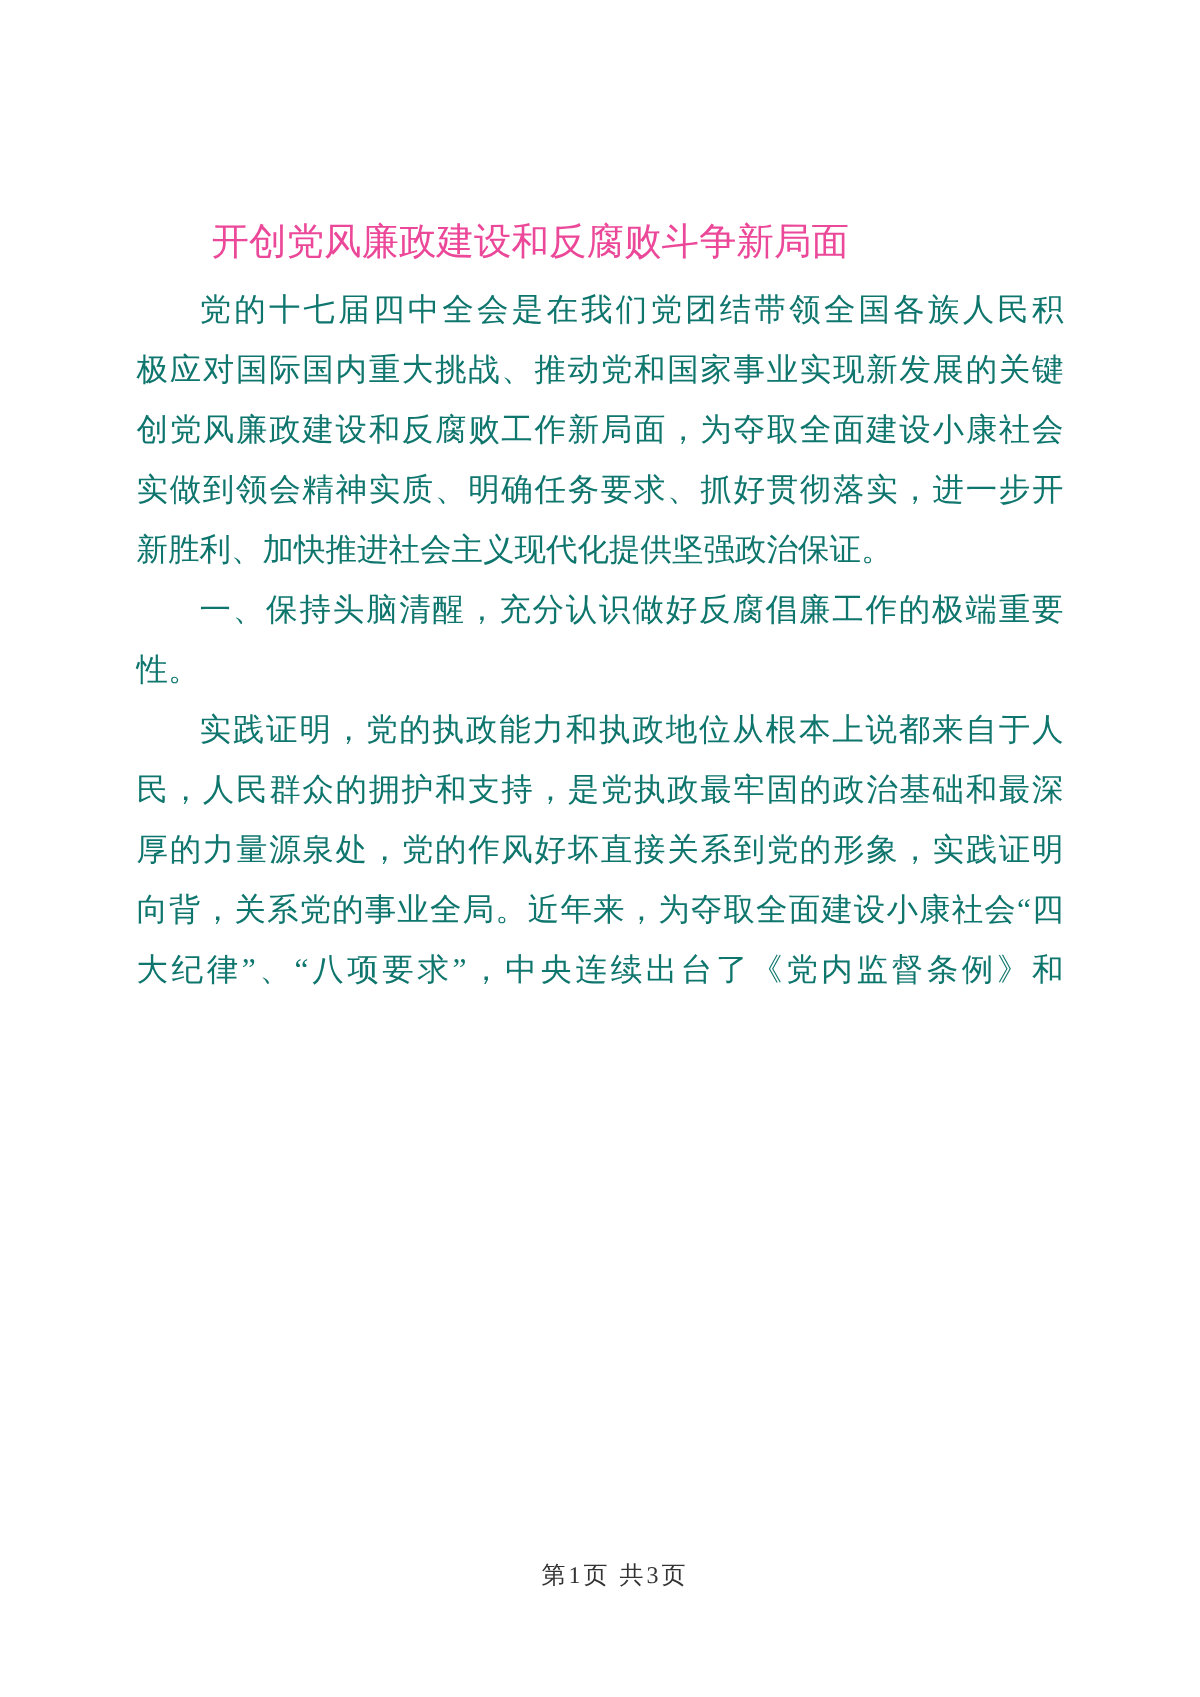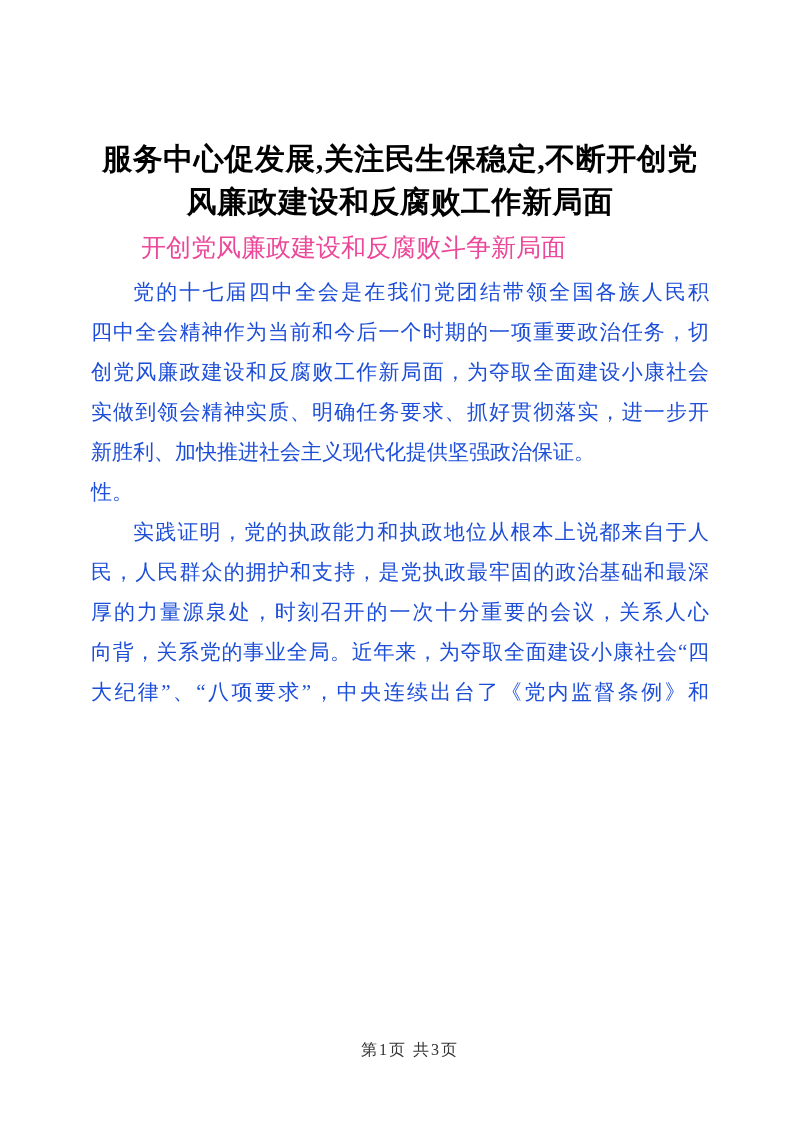--- a/index.html
+++ b/index.html
@@ -32,21 +32,21 @@
     line-height: 40px;
     text-indent: 2em;
     color: #ec4899;
   }
   .body-text {
     margin-top: 4px;
   }
   .line {
     font-size: 21px;
     line-height: 40px;
-    color: #1d4ed8;
+    color: #0f766e;
     text-align: justify;
     text-align-last: justify;
   }
   .line.indent {
     text-indent: 2em;
   }
   .line.para-end {
     text-align: right;
     text-align-last: left;
   }
@@ -60,46 +60,43 @@
     letter-spacing: 2px;
     color: #333333;
     padding-left: 20px;
   }
 </style>
 </head>
 <body>
 
 <div class="page">
 
-  <div class="title">
-    <div>服务中心促发展,关注民生保稳定,不断开创党</div>
-    <div>风廉政建设和反腐败工作新局面</div>
-  </div>
 
   <div class="subtitle">开创党风廉政建设和反腐败斗争新局面</div>
 
   <div class="body-text">
 
     <div>
       <div class="line indent">党的十七届四中全会是在我们党团结带领全国各族人民积</div>
-      <div class="line">四中全会精神作为当前和今后一个时期的一项重要政治任务，切</div>
+      <div class="line">极应对国际国内重大挑战、推动党和国家事业实现新发展的关键</div>
       <div class="line">创党风廉政建设和反腐败工作新局面，为夺取全面建设小康社会</div>
       <div class="line">实做到领会精神实质、明确任务要求、抓好贯彻落实，进一步开</div>
       <div class="line para-end">新胜利、加快推进社会主义现代化提供坚强政治保证。</div>
     </div>
 
 
     <div>
+      <div class="line indent">一、保持头脑清醒，充分认识做好反腐倡廉工作的极端重要</div>
       <div class="line para-end">性。</div>
     </div>
 
     <div>
       <div class="line indent">实践证明，党的执政能力和执政地位从根本上说都来自于人</div>
       <div class="line">民，人民群众的拥护和支持，是党执政最牢固的政治基础和最深</div>
-      <div class="line">厚的力量源泉处，时刻召开的一次十分重要的会议，关系人心</div>
+      <div class="line">厚的力量源泉处，党的作风好坏直接关系到党的形象，实践证明</div>
       <div class="line">向背，关系党的事业全局。近年来，为夺取全面建设小康社会“四</div>
       <div class="line">大纪律”、“八项要求”，中央连续出台了《党内监督条例》和</div>
     </div>
 
   </div>
 
   <div class="footer">
     <span>第1页 共3页</span>
   </div>
 

